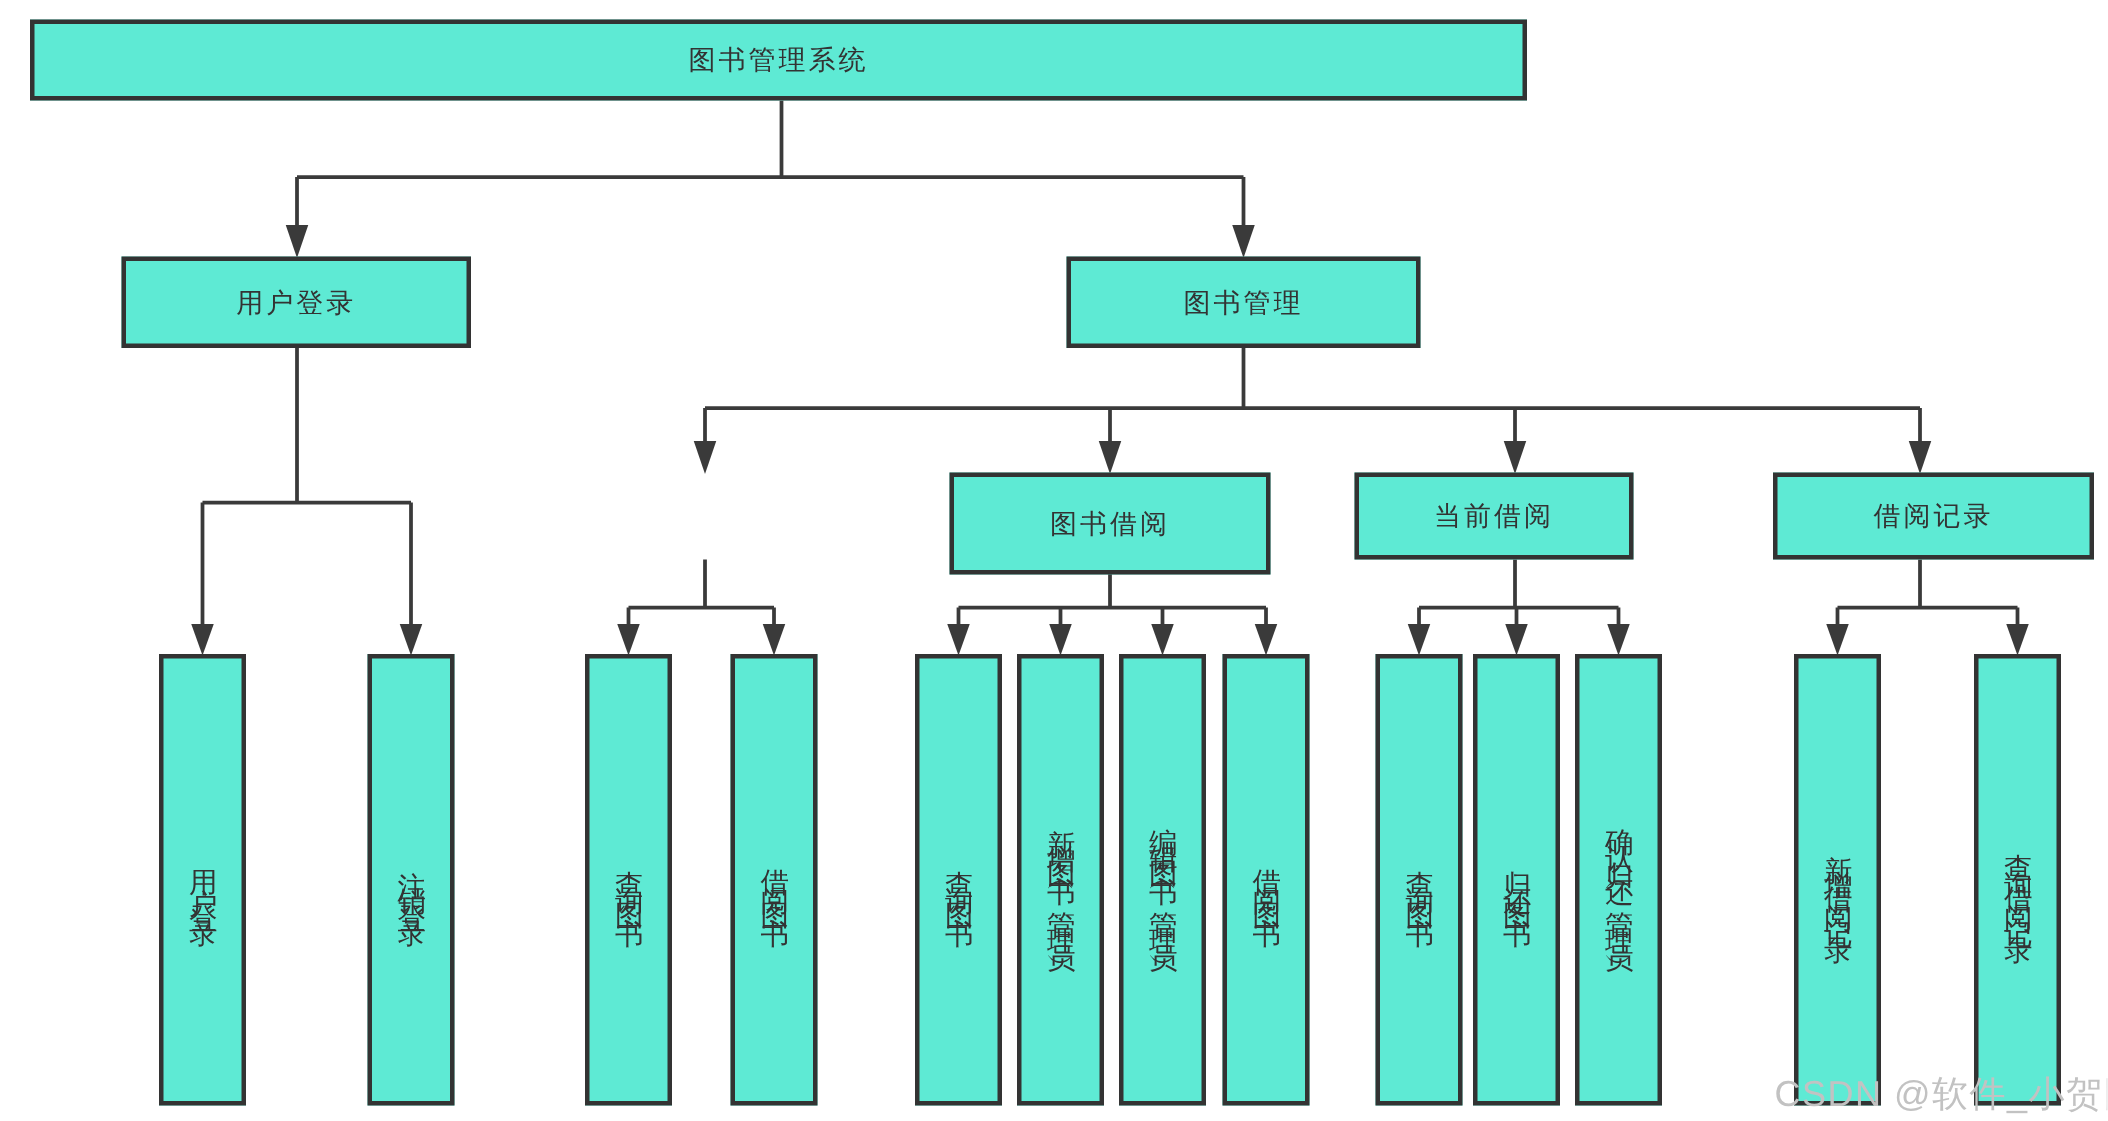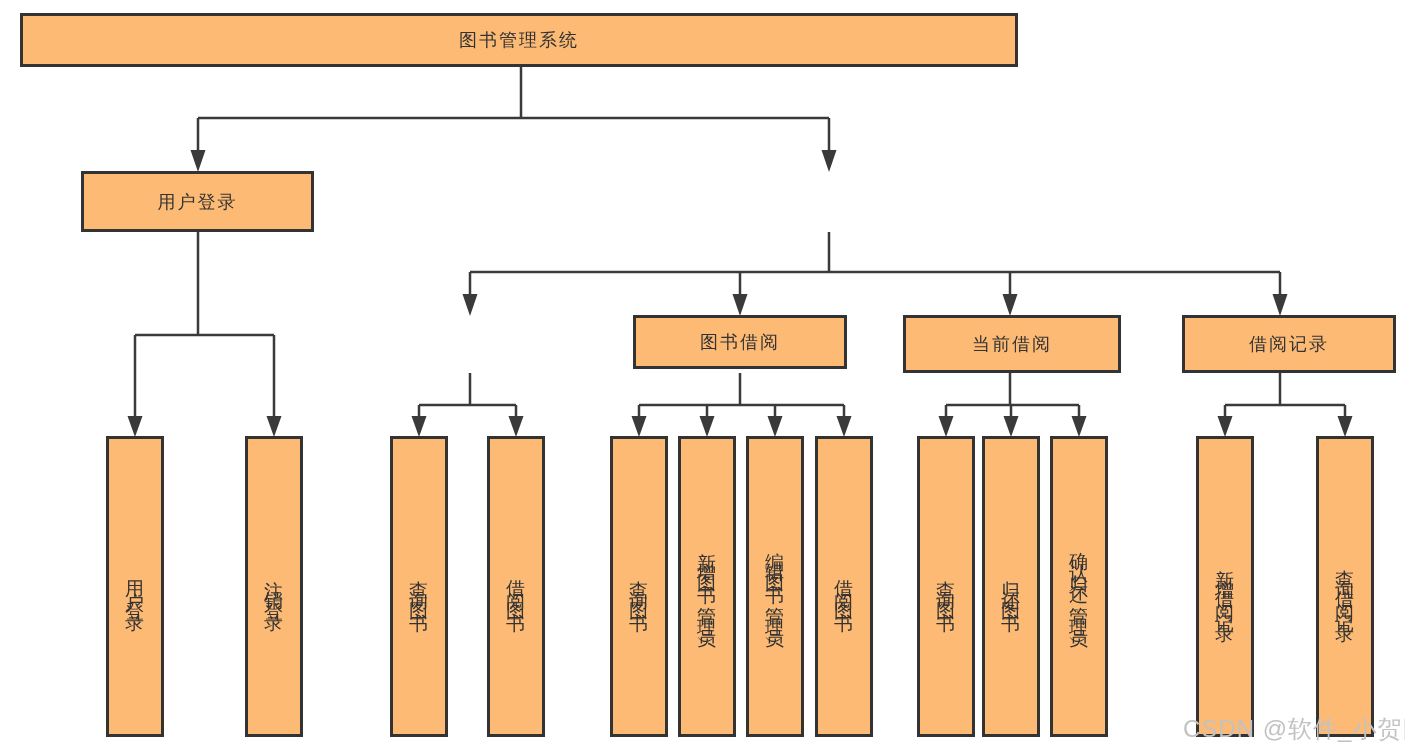--- a/index.html
+++ b/index.html
@@ -13,21 +13,21 @@
   }
   svg.connectors {
     position: absolute;
     left: 0; top: 0;
     width: 1405px; height: 747px;
     pointer-events: none;
   }
   .node {
     position: absolute;
     box-sizing: border-box;
-    background: #fdba74;
+    background: #5eead4;
     border: 3px solid #333333;
     color: #333333;
     display: flex;
     align-items: center;
     justify-content: center;
     text-align: center;
   }
   .h-node {
     font-size: 18px;
     letter-spacing: 2px;
@@ -38,22 +38,22 @@
     text-orientation: mixed;
     font-size: 19px;
     letter-spacing: 11px;
     line-height: 1;
   }
   
   #n-root        { left: 20px;  top: 13px;  width: 998px; height: 54px; }
   #n-user-login  { left: 81px;  top: 171px; width: 233px; height: 61px; }
   #n-book-mgmt   { left: 711px; top: 171px; width: 236px; height: 61px; }
   #n-new-rec     { left: 363px;  top: 315px; width: 214px; height: 58px; }
-  #n-book-borrow { left: 633px;  top: 315px; width: 214px; height: 54px; }
-  #n-cur-borrow  { left: 903px;  top: 315px; width: 218px; height: 58px; }
+  #n-book-borrow { left: 633px;  top: 315px; width: 214px; height: 68px; }
+  #n-cur-borrow  { left: 903px;  top: 315px; width: 186px; height: 58px; }
   #n-records     { left: 1182px; top: 315px; width: 214px; height: 58px; }
   .leaf { top: 436px; width: 58px; height: 301px; }
   #lf-user-login   { left: 106px; }
   #lf-logout       { left: 245px; }
   #lf-query-1      { left: 390px; }
   #lf-borrow-1     { left: 487px; }
   #lf-query-2      { left: 610px; }
   #lf-add-book     { left: 678px; }
   #lf-edit-book    { left: 746px; }
   #lf-borrow-2     { left: 815px; }
@@ -124,20 +124,21 @@
     <g stroke="#3a3a3a" stroke-width="2.5" fill="#3a3a3a">
       <path fill="none" d="M1280 373 V405 M1225 405 H1345 M1225 405 V417 M1345 405 V417"></path>
       <polygon points="1217.5,416 1232.5,416 1225,437" stroke="none"></polygon>
       <polygon points="1337.5,416 1352.5,416 1345,437" stroke="none"></polygon>
     </g>
   </svg>
 
   <div class="node h-node" id="n-root">图书管理系统</div>
 
   <div class="node h-node" id="n-user-login">用户登录</div>
+  <div class="node h-node" id="n-book-mgmt">图书管理</div>
 
   <div class="node h-node" id="n-book-borrow">图书借阅</div>
   <div class="node h-node" id="n-cur-borrow">当前借阅</div>
   <div class="node h-node" id="n-records">借阅记录</div>
 
   <div class="node v-node leaf" id="lf-user-login">用户登录</div>
   <div class="node v-node leaf" id="lf-logout">注销登录</div>
 
   <div class="node v-node leaf" id="lf-query-1">查询图书</div>
   <div class="node v-node leaf" id="lf-borrow-1">借阅图书</div>

